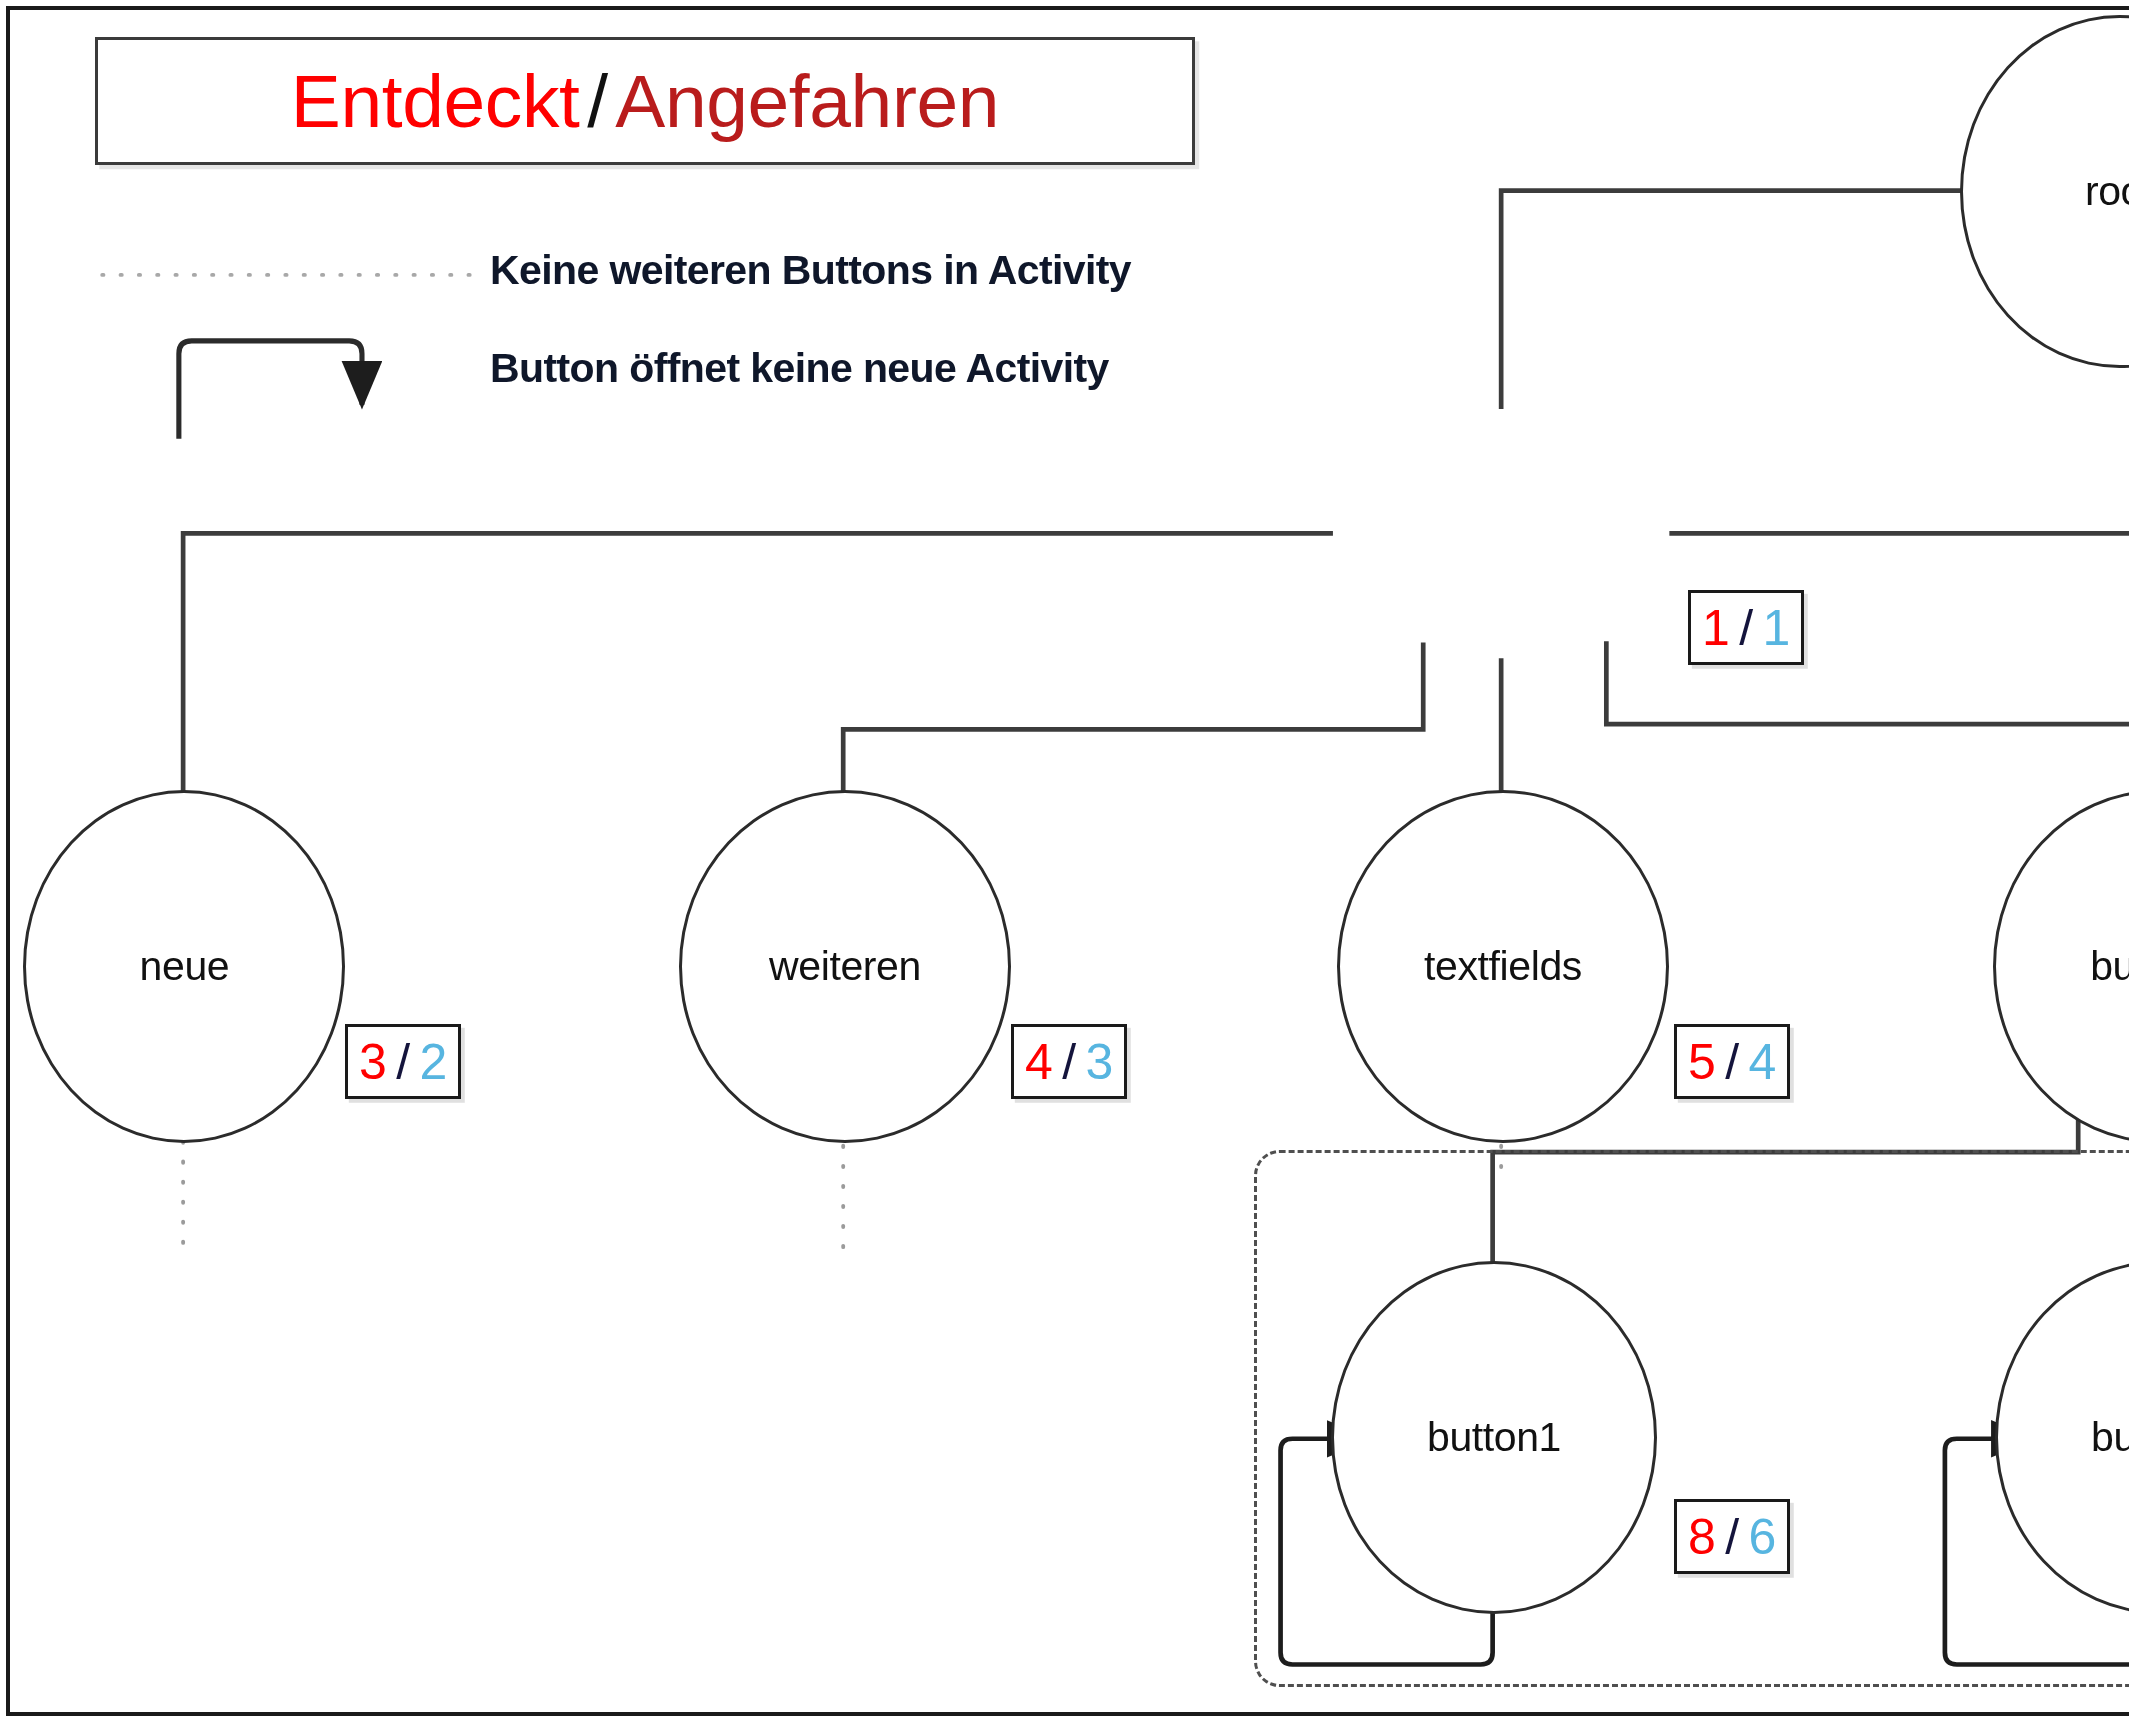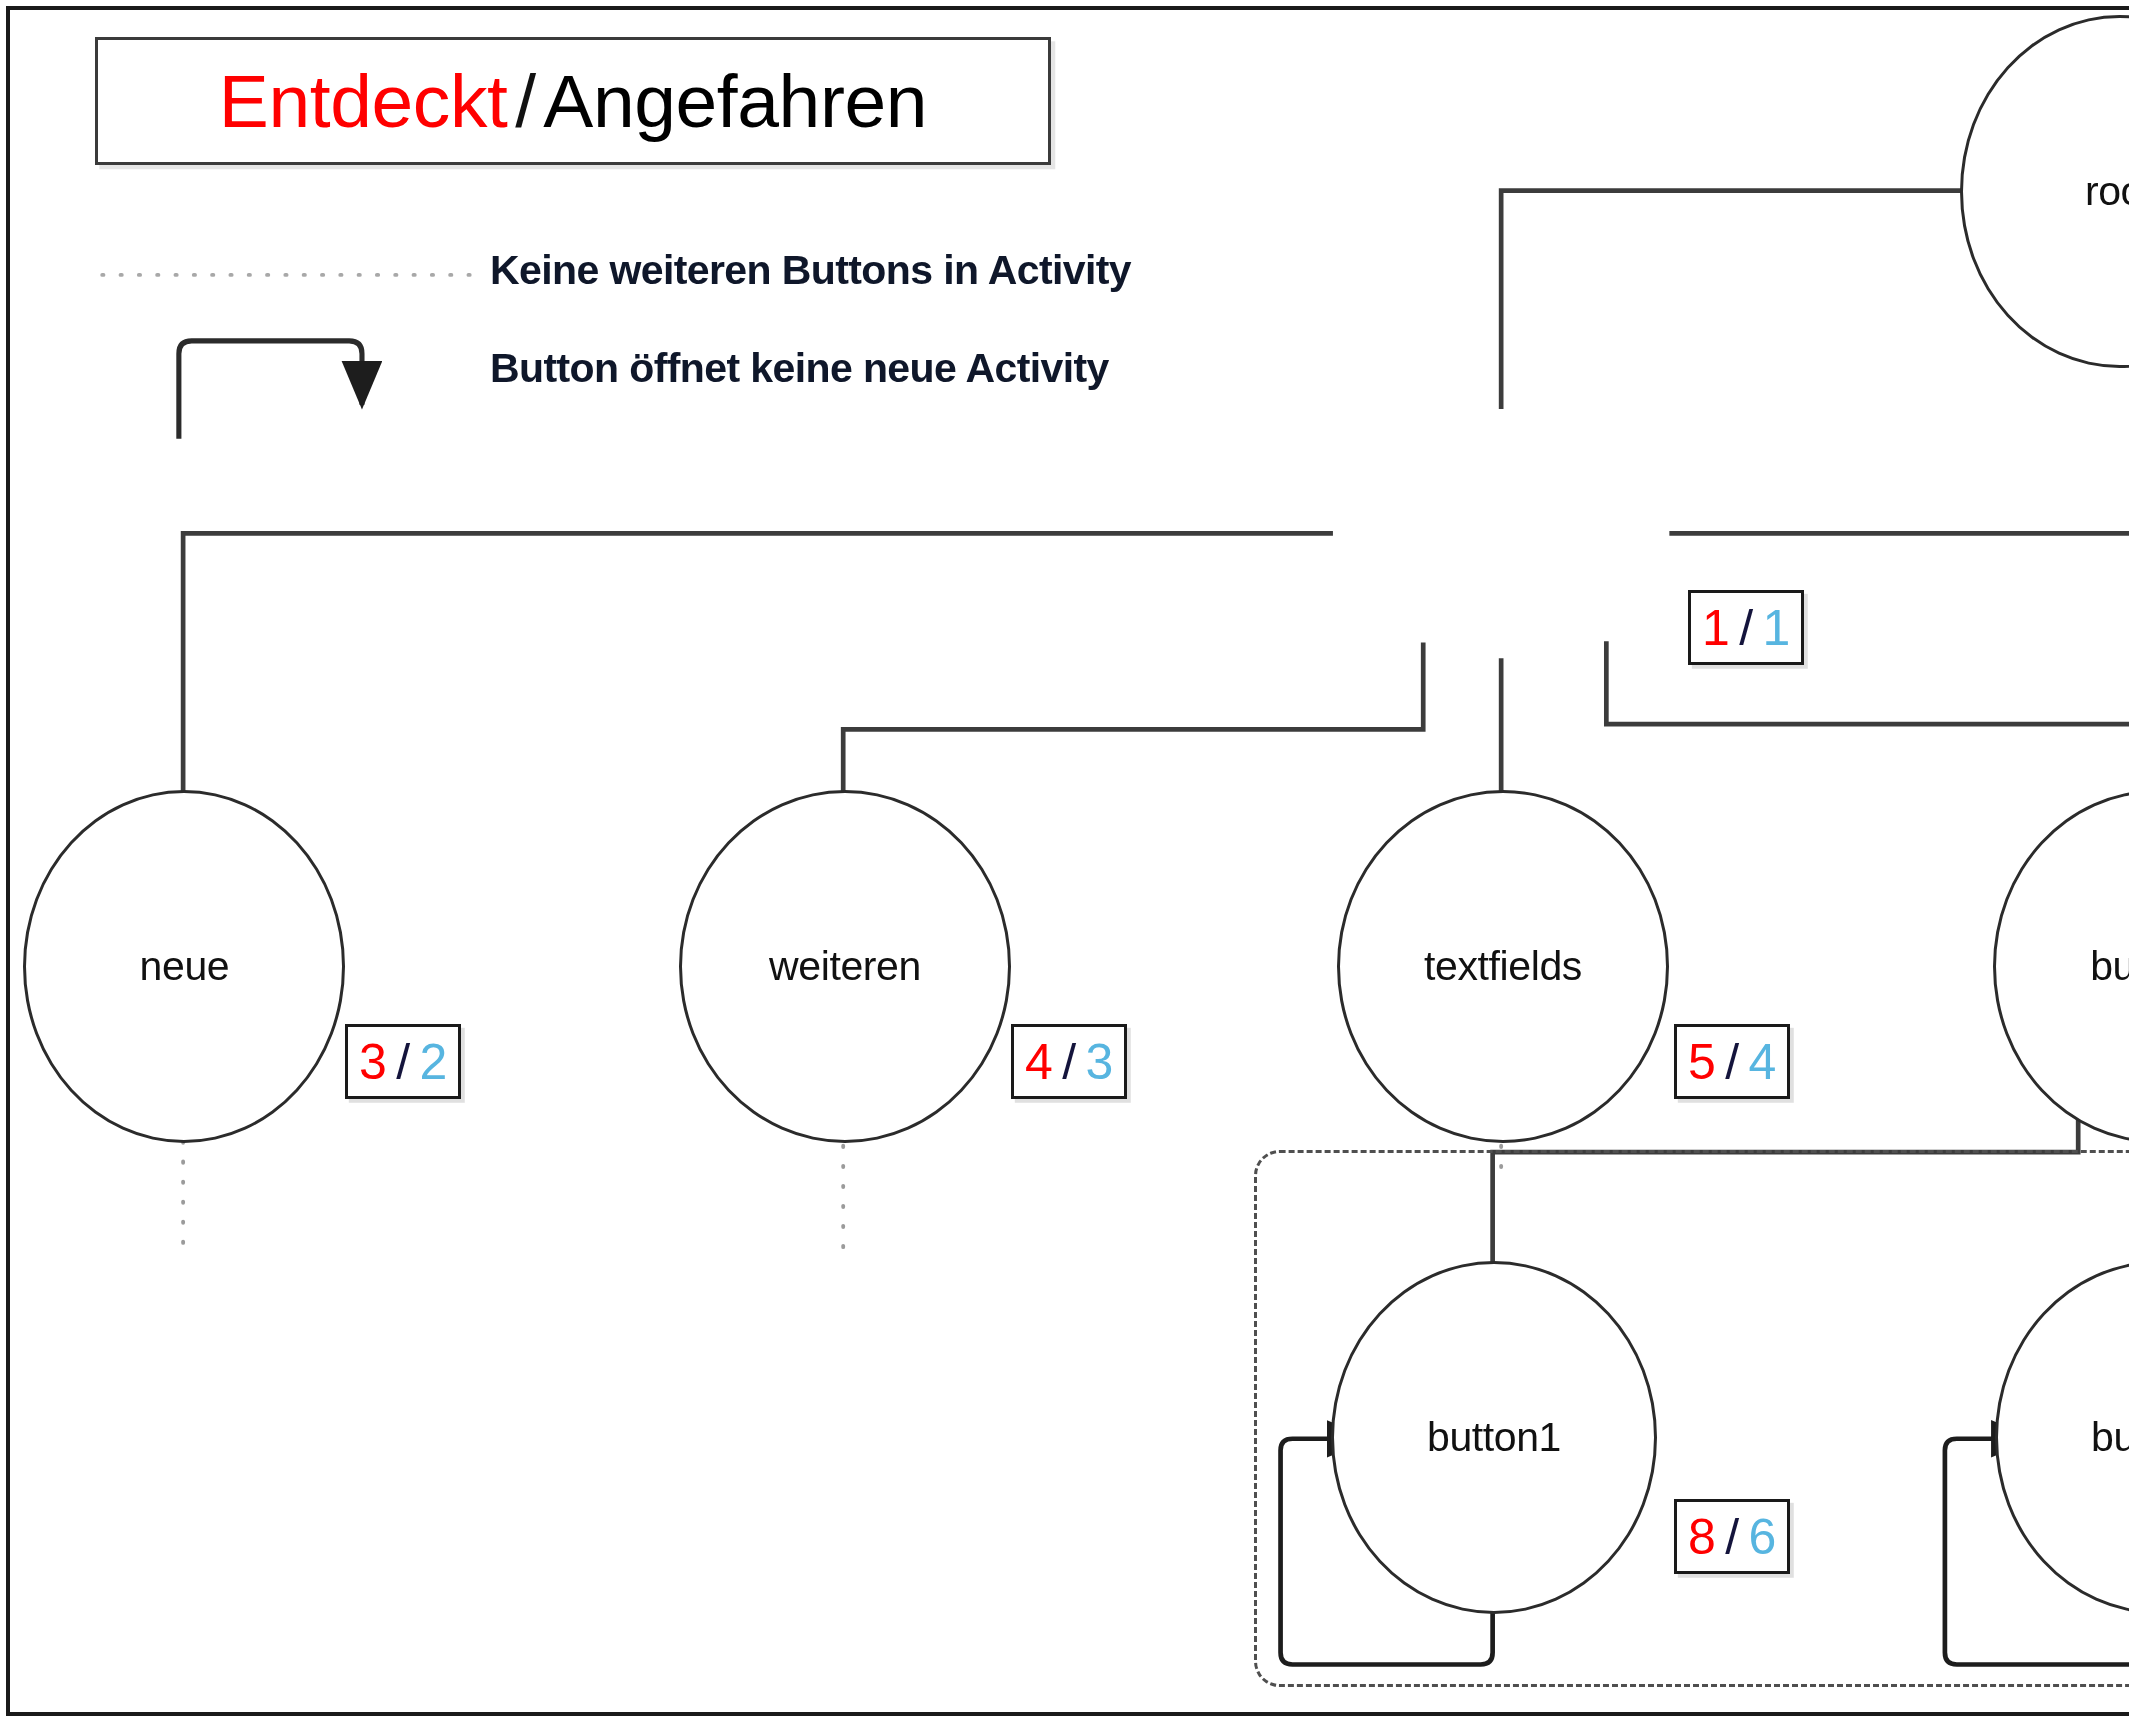--- a/index.html
+++ b/index.html
@@ -3,29 +3,29 @@
 <meta charset="utf-8">
 <style>
   html,body{margin:0;padding:0;background:#ffffff;}
   body{font-family:"Liberation Sans",sans-serif;}
   #stage{position:relative;width:3274px;height:1729px;background:#ffffff;overflow:hidden;}
   #frame{position:absolute;left:6px;top:6px;width:3255px;height:1710px;border:4.7px solid #1a1a1a;box-sizing:border-box;background:#fff;}
   svg#wires{position:absolute;left:0;top:0;width:3274px;height:1729px;}
 
   
   .legend-title-box{
-    position:absolute;left:95px;top:37px;width:956px;height:128px;
+    position:absolute;left:95px;top:37px;width:1100px;height:128px;
     border:3.8px solid #3b3b3b;background:#fff;box-sizing:border-box;
     display:flex;align-items:center;justify-content:center;
     box-shadow:4.3px 4.3px 0 rgba(0,0,0,.10);
   }
   .legend-title-box span{font-size:75px;line-height:1;letter-spacing:-0.4px;}
   .lt-red{color:#ff0000;}
   .lt-slash{color:#111111;padding:0 7.7px;font-size:70px;}
-  .lt-blue{color:#000000;}
+  .lt-blue{color:#b91c1c;}
 
   .legend-row{position:absolute;display:flex;align-items:center;}
   .legend-text{font-size:41px;color:#0f172a;white-space:nowrap;font-weight:600;letter-spacing:-0.6px;}
 
   
   .node{
     position:absolute;border:3px solid #2b2b2b;border-radius:50%;
     background:#ffffff;box-sizing:border-box;
     display:flex;align-items:center;justify-content:center;
   }

